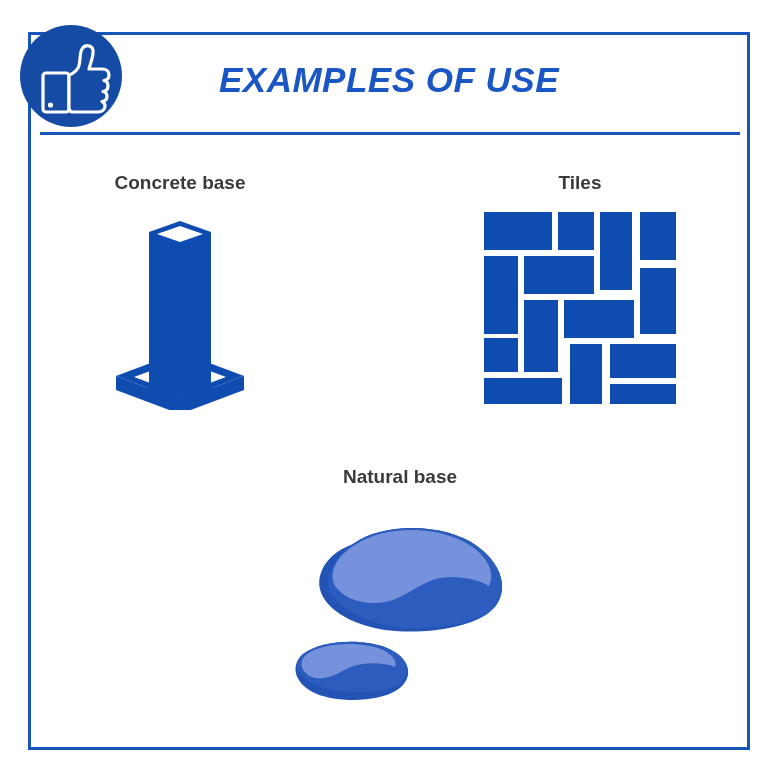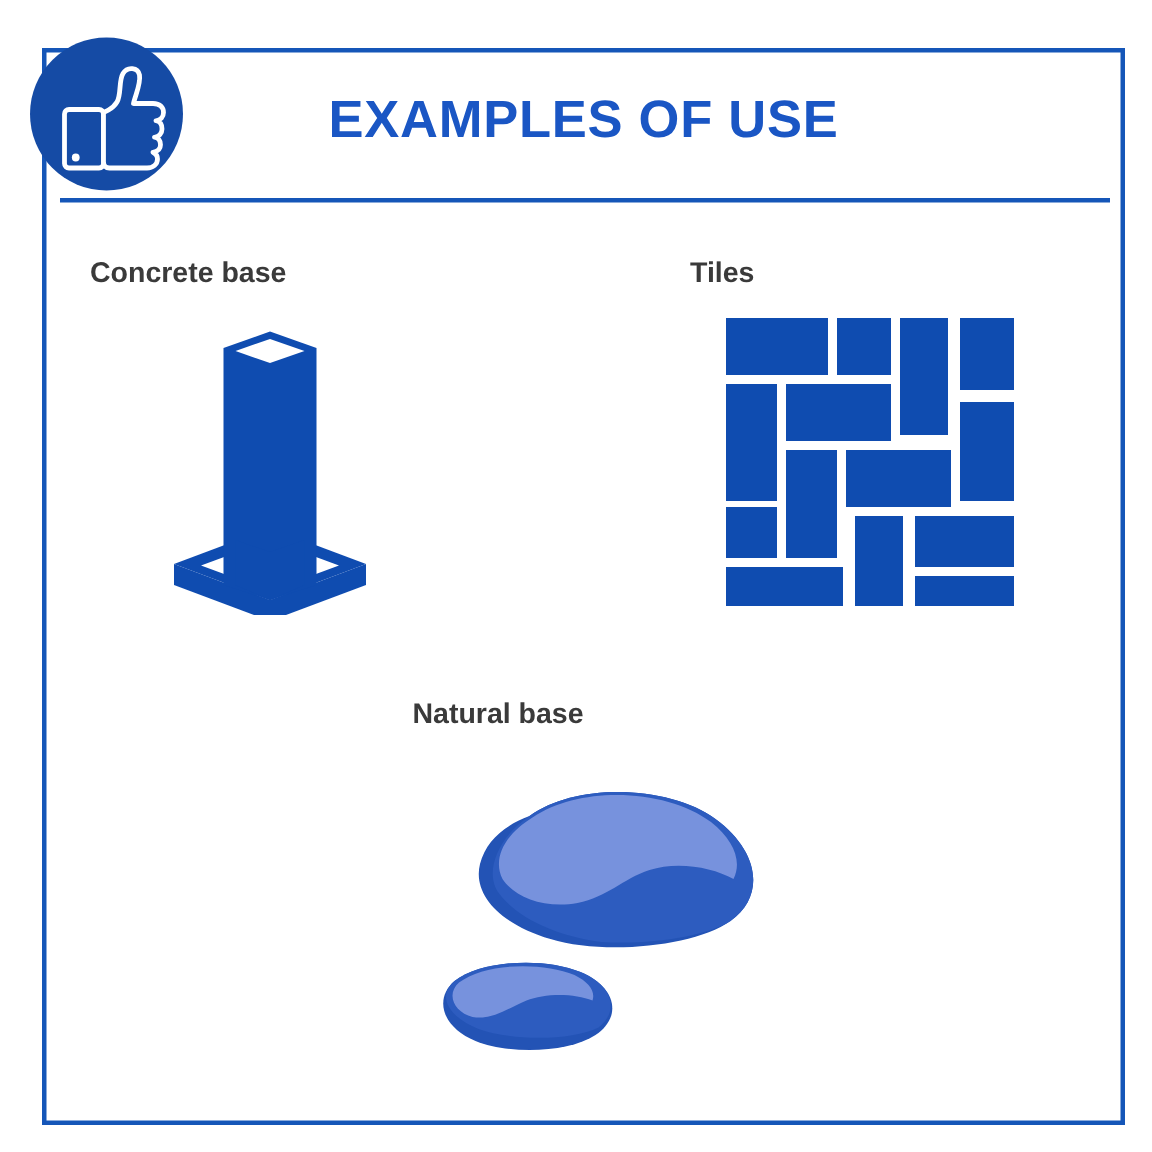--- a/index.html
+++ b/index.html
@@ -37,20 +37,21 @@
   }
   #badge svg { display: block; }
 
   
   #header {
     position: absolute;
     left: 28px;
     top: 50px;
     width: 722px;
     height: 88px;
+    font-style: italic;
   }
   #page-title {
     position: absolute;
     left: 0;
     top: 10px;
     width: 722px;
     text-align: center;
     font-size: 35px;
     font-weight: bold;
     color: #1a56c4;
@@ -63,20 +64,21 @@
     width: 700px;
     height: 3px;
     background: #1556b8;
   }
 
   
   .panel { position: absolute; }
   .panel-label {
     position: absolute;
     width: 100%;
+    text-align: center;
     font-size: 19px;
     font-weight: bold;
     color: #3a3a3a;
     top: 0;
   }
   .panel-art {
     position: absolute;
     top: 38px;
     left: 0;
     width: 100%;

